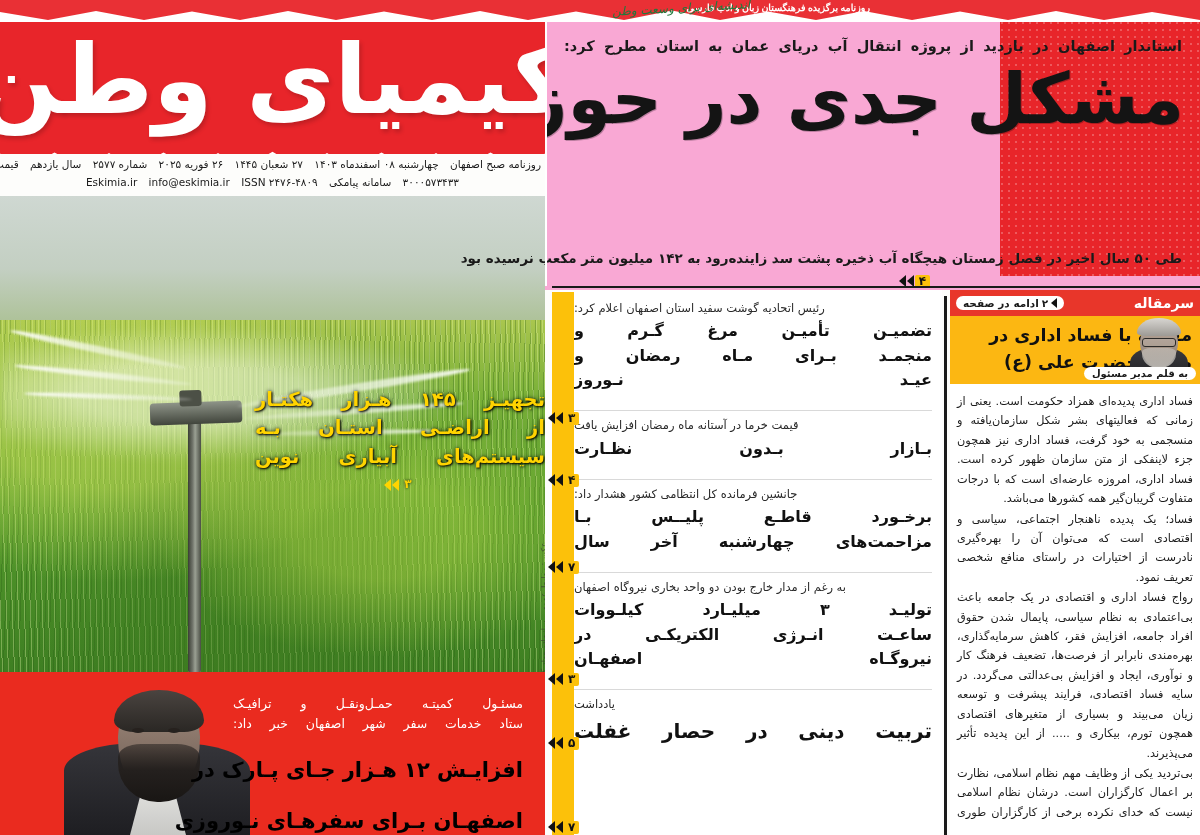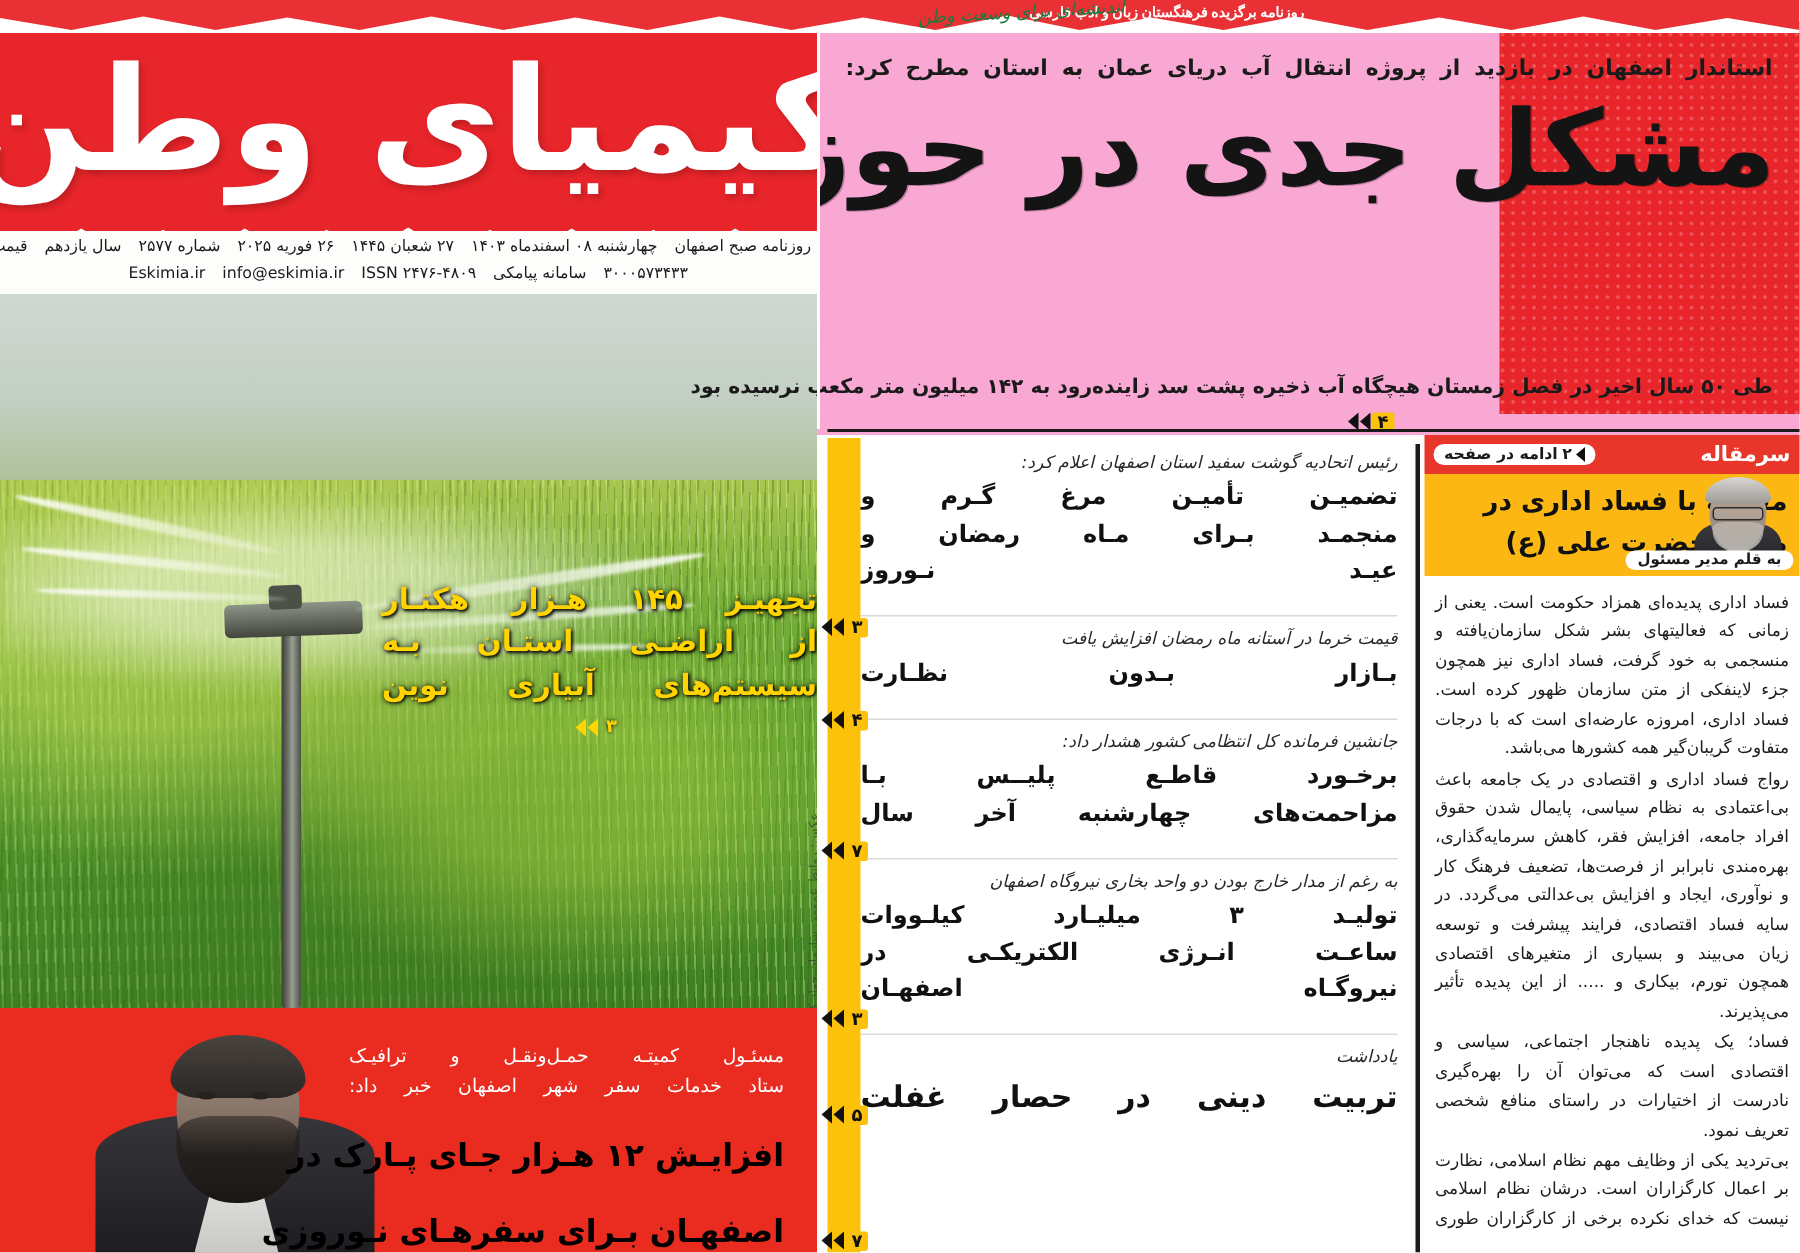--- a/index.html
+++ b/index.html
@@ -412,25 +412,24 @@
     width: 22px;
     height: 543px;
     background: #fcc10a;
     z-index: 13;
   }
   .story { padding: 5px 0 0 0; border-bottom: 1px solid #d9d9d9; }
   .story:last-child { border-bottom: none; }
   .st-kicker {
     font-size: 11.5px;
     color: #2a2a2a;
-    text-align: right;
+    text-align: left;
     line-height: 1.6;
     margin-bottom: 2px;
     white-space: nowrap;
-    font-style: italic;
   }
   .st-head { direction: rtl; }
   .st-head .st-line {
     font-size: 16px;
     font-weight: bold;
     color: #111111;
     line-height: 1.52;
     text-align: justify;
     text-align-last: justify;
     white-space: nowrap;
@@ -842,21 +841,21 @@
         <div class="a-hair"></div>
         <div class="a-glass"></div>
       </div>
       <div class="ed-line">مقابله با فساد اداری در</div>
       <div class="ed-line">مکتب حضرت علی (ع)</div>
       <div class="ed-byline">به قلم مدیر مسئول</div>
     </div>
 
     <div class="ed-body">
       <p>فساد اداری پدیده‌ای همزاد حکومت است. یعنی از زمانی که فعالیتهای بشر شکل سازمان‌یافته و منسجمی به خود گرفت، فساد اداری نیز همچون جزء لاینفکی از متن سازمان ظهور کرده است. فساد اداری، امروزه عارضه‌ای است که با درجات متفاوت گریبان‌گیر همه کشورها می‌باشد.</p>
+      <p>فساد؛ یک پدیده ناهنجار اجتماعی، سیاسی و اقتصادی است که می‌توان آن را بهره‌گیری نادرست از اختیارات در راستای منافع شخصی تعریف نمود.</p>
       <p>رواج فساد اداری و اقتصادی در یک جامعه باعث بی‌اعتمادی به نظام سیاسی، پایمال شدن حقوق افراد جامعه، افزایش فقر، کاهش سرمایه‌گذاری، بهره‌مندی نابرابر از فرصت‌ها، تضعیف فرهنگ کار و نوآوری، ایجاد و افزایش بی‌عدالتی می‌گردد. در سایه فساد اقتصادی، فرایند پیشرفت و توسعه زیان می‌بیند و بسیاری از متغیرهای اقتصادی همچون تورم، بیکاری و ..... از این پدیده تأثیر می‌پذیرند.</p>
-      <p>فساد؛ یک پدیده ناهنجار اجتماعی، سیاسی و اقتصادی است که می‌توان آن را بهره‌گیری نادرست از اختیارات در راستای منافع شخصی تعریف نمود.</p>
       <p>بی‌تردید یکی از وظایف مهم نظام اسلامی، نظارت بر اعمال کارگزاران است. درشان نظام اسلامی نیست که خدای نکرده برخی از کارگزاران طوری زندگی و رفتار کنند که با تضییع حقوق مردم، موجبات فراهم شدن ثروت‌های بادآورده گردند.</p>
 
     </div>
 
   </div>
 
 </div>
 
 </body></html>

